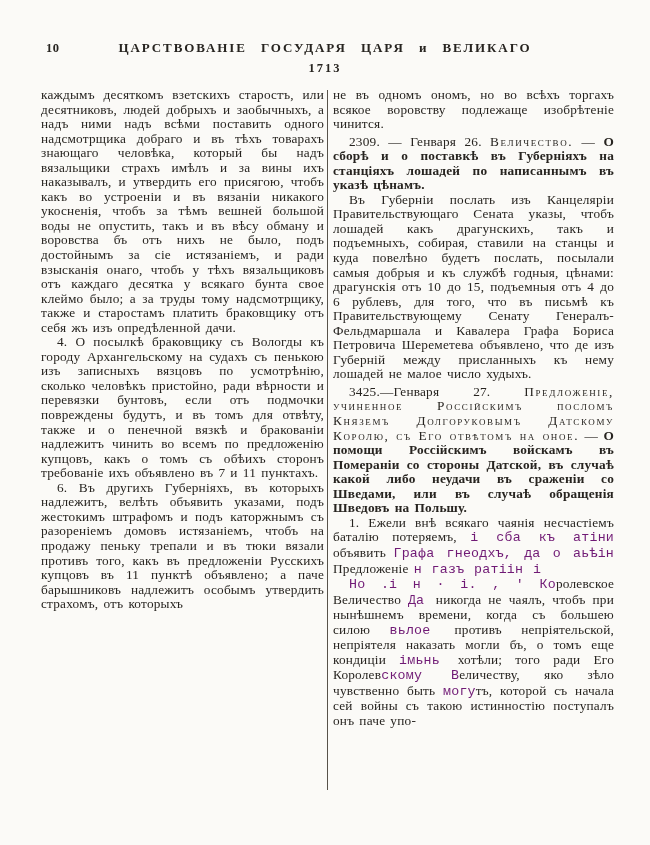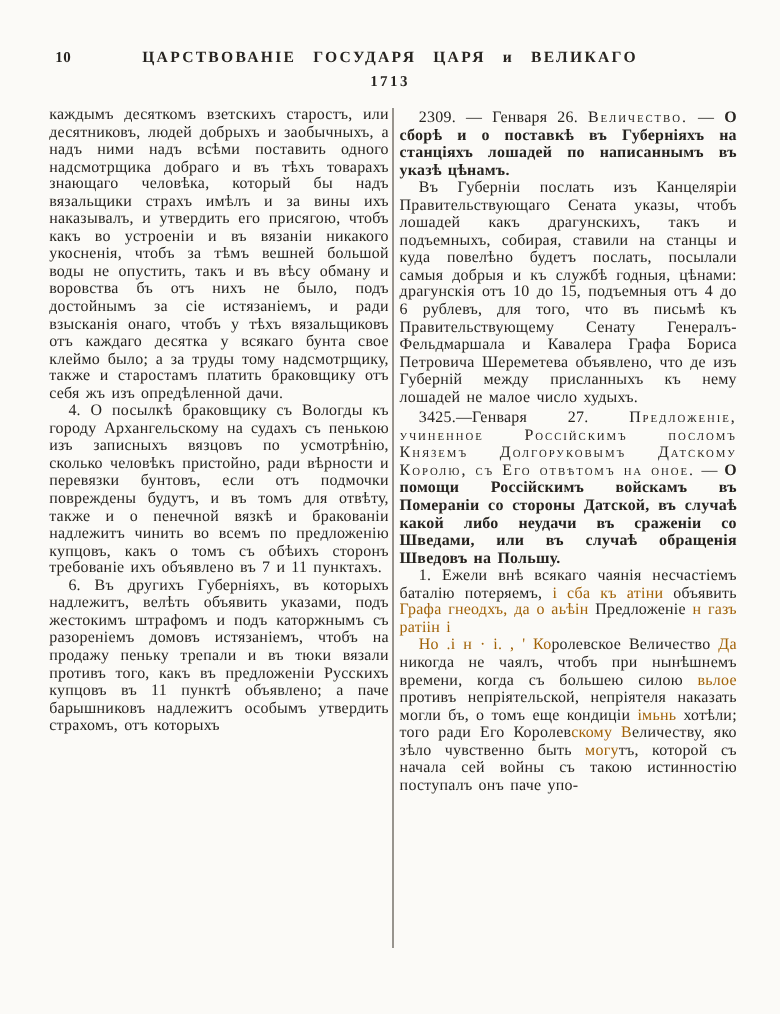--- a/index.html
+++ b/index.html
@@ -43,21 +43,21 @@
   .column-divider {
     position: absolute; left: 327px; top: 90px;
     width: 1px; height: 700px;
     background: #57524a;
   }
   .column p { margin: 0; text-indent: 16px; }
   .column p.noindent { text-indent: 0; }
   .column p.entry { margin-top: 3px; }
   .run-i  { font-weight: bold; }
   .run-sp { font-variant: small-caps; letter-spacing: 1.6px; }
-  .run-f  { color: #a16207; }
+  .run-f  { color: #701a75; font-family: Liberation Mono, monospace; }
 </style>
 </head>
 <body>
 
 <div class="page">
 
   <div class="page-number">10</div>
 
   <div class="running-title">ЦАРСТВОВАНІЕ ГОСУДАРЯ ЦАРЯ и ВЕЛИКАГО</div>
 
@@ -65,20 +65,21 @@
 
   <div class="column column-left">
       <p class="noindent"><span>каждымъ десяткомъ взетскихъ старостъ, или десятниковъ, людей добрыхъ и заобычныхъ, а надъ ними надъ всѣми поставить одного надсмотрщика добраго и въ тѣхъ товарахъ знающаго человѣка, который бы надъ вязальщики страхъ имѣлъ и за вины ихъ наказывалъ, и утвердить его присягою, чтобъ какъ во устроеніи и въ вязаніи никакого укосненія, чтобъ за тѣмъ вешней большой воды не опустить, такъ и въ вѣсу обману и воровства бъ отъ нихъ не было, подъ достойнымъ за сіе истязаніемъ, и ради взысканія онаго, чтобъ у тѣхъ вязальщиковъ отъ каждаго десятка у всякаго бунта свое клеймо было; а за труды тому надсмотрщику, также и старостамъ платить браковщику отъ себя жъ изъ опредѣленной дачи.</span></p>
       <p><span>4. О посылкѣ браковщику съ Вологды къ городу Архангельскому на судахъ съ пенькою изъ записныхъ вязцовъ по усмотрѣнію, сколько человѣкъ пристойно, ради вѣрности и перевязки бунтовъ, если отъ подмочки повреждены будутъ, и въ томъ для отвѣту, также и о пенечной вязкѣ и бракованіи надлежитъ чинить во всемъ по предложенію купцовъ, какъ о томъ съ обѣихъ сторонъ требованіе ихъ объявлено въ 7 и 11 пунктахъ.</span></p>
       <p><span>6. Въ другихъ Губерніяхъ, въ которыхъ надлежитъ, велѣть объявить указами, подъ жестокимъ штрафомъ и подъ каторжнымъ съ разореніемъ домовъ истязаніемъ, чтобъ на продажу пеньку трепали и въ тюки вязали противъ того, какъ въ предложеніи Русскихъ купцовъ въ 11 пунктѣ объявлено; а паче барышниковъ надлежитъ особымъ утвердить страхомъ, отъ которыхъ</span></p>
     </div>
 
   <div class="column-divider"></div>
 
   <div class="column column-right">
+      <p class="noindent"><span>не въ одномъ ономъ, но во всѣхъ торгахъ всякое воровству подлежаще изобрѣтеніе чинится.</span></p>
       <p class="entry"><span>2309. — Генваря 26. </span><span class="run-sp">Величество.</span><span> — </span><span class="run-i">О сборѣ и о поставкѣ въ Губерніяхъ на станціяхъ лошадей по написаннымъ въ указѣ цѣнамъ.</span></p>
       <p><span>Въ Губерніи послать изъ Канцеляріи Правительствующаго Сената указы, чтобъ лошадей какъ драгунскихъ, такъ и подъемныхъ, собирая, ставили на станцы и куда повелѣно будетъ послать, посылали самыя добрыя и къ службѣ годныя, цѣнами: драгунскія отъ 10 до 15, подъемныя отъ 4 до 6 рублевъ, для того, что въ письмѣ къ Правительствующему Сенату Генералъ-Фельдмаршала и Кавалера Графа Бориса Петровича Шереметева объявлено, что де изъ Губерній между присланныхъ къ нему лошадей не малое число худыхъ.</span></p>
       <p class="entry"><span>3425.—Генваря 27. </span><span class="run-sp">Предложеніе, учиненное Россійскимъ посломъ Княземъ Долгоруковымъ Датскому Королю, съ Его отвѣтомъ на оное.</span><span> — </span><span class="run-i">О помощи Россійскимъ войскамъ въ Помераніи со стороны Датской, въ случаѣ какой либо неудачи въ сраженіи со Шведами, или въ случаѣ обращенія Шведовъ на Польшу.</span></p>
       <p><span>1. Ежели внѣ всякаго чаянія несчастіемъ баталію потеряемъ, </span><span class="run-f">і сба къ атіни </span><span>объявить </span><span class="run-f">Графа гнеодхъ, да о аьѣін </span><span>Предложеніе </span><span class="run-f">н газъ ратіін і</span></p>
       <p><span class="run-f">Но .і н  · і. , ' Ко</span><span>ролевское Величество </span><span class="run-f">Да </span><span>никогда не чаялъ, чтобъ при нынѣшнемъ времени, когда съ большею силою </span><span class="run-f">вьлое </span><span>противъ непріятельской, непріятеля наказать могли бъ, о томъ еще кондиціи </span><span class="run-f">імьнь </span><span>хотѣли; того ради Его Королев</span><span class="run-f">скому В</span><span>еличеству, яко зѣло чувственно быть </span><span class="run-f">могу</span><span>тъ, которой съ начала сей войны съ такою истинностію поступалъ онъ паче упо-</span></p>
     </div>
 
 </div>
 
 </body></html>

